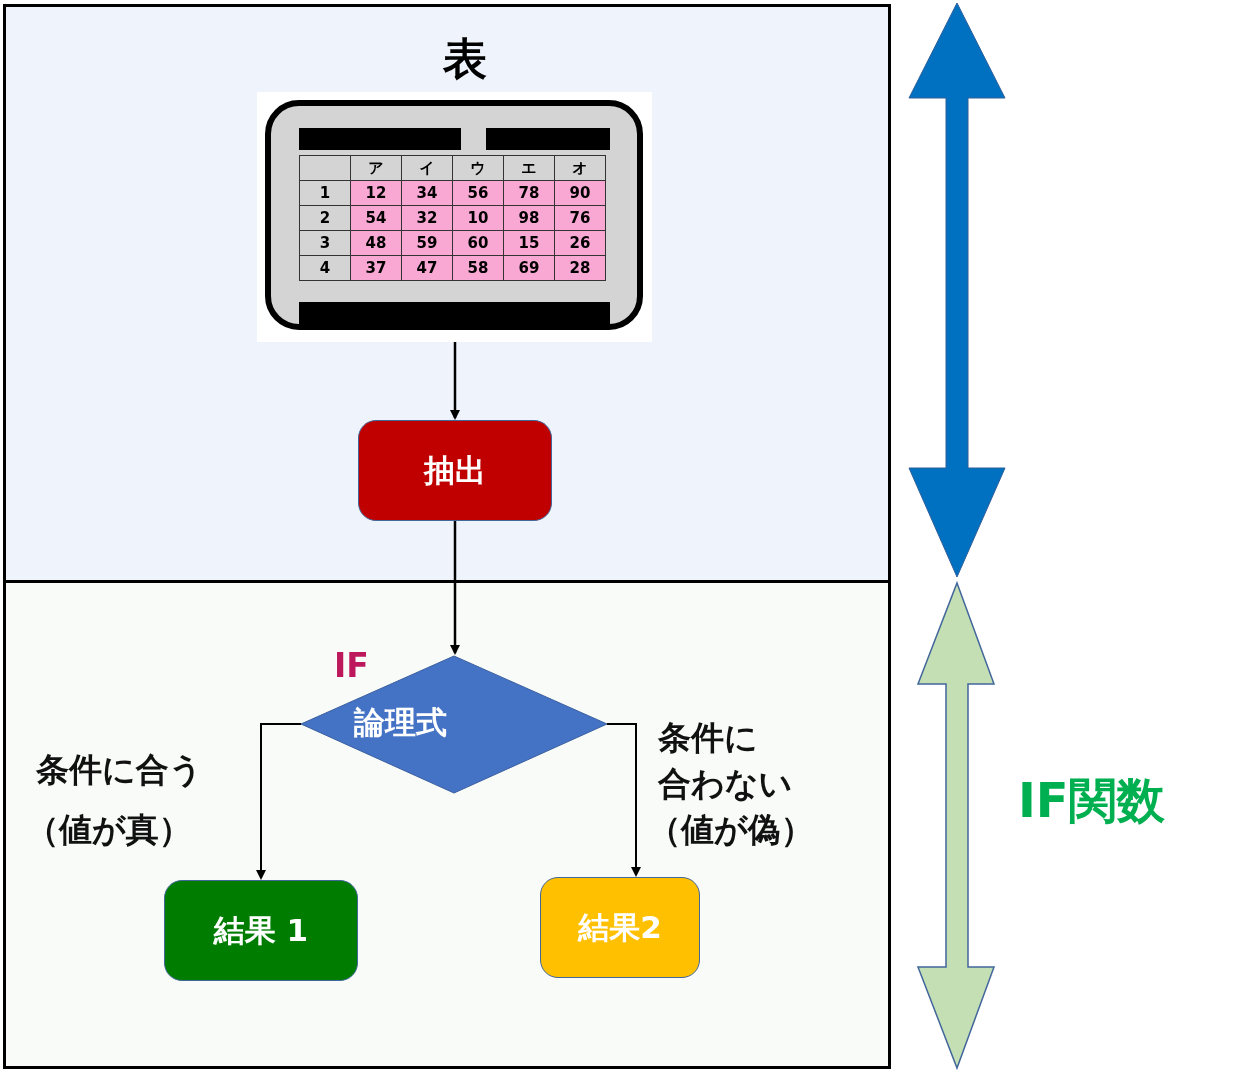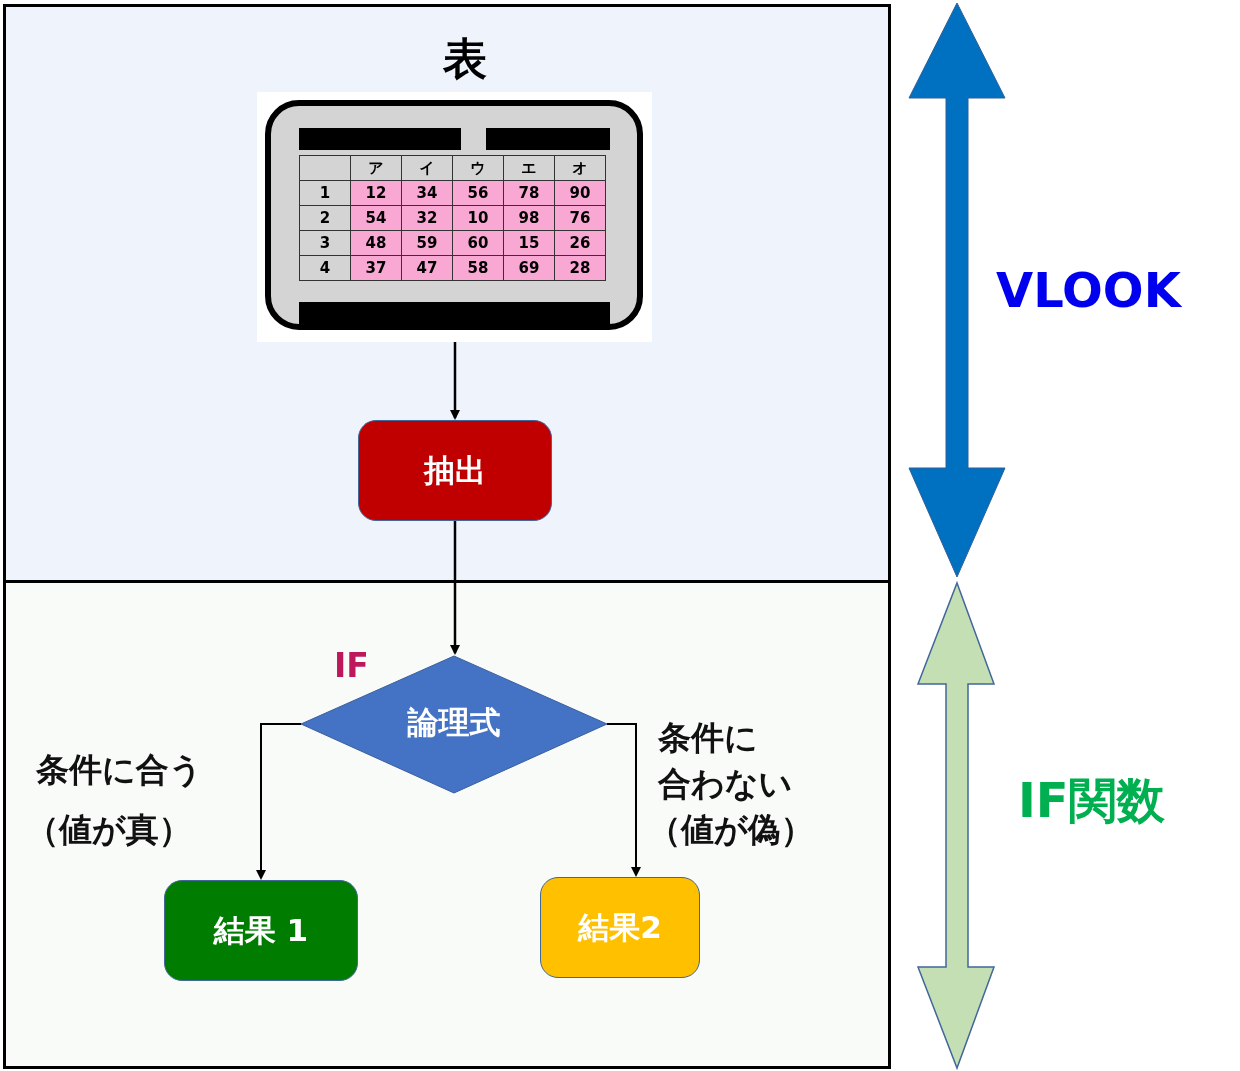--- a/index.html
+++ b/index.html
@@ -100,28 +100,27 @@
   <polygon points="454,656 607,724 454,793 301,724" fill="#4472c4" stroke="#3a5f9f" stroke-width="1"></polygon>
   <polyline points="301,724 261,724 261,878" fill="none" stroke="#000" stroke-width="2" marker-end="url(#ah)"></polyline>
   <polyline points="607,724 636,724 636,875" fill="none" stroke="#000" stroke-width="2" marker-end="url(#ah)"></polyline>
   <polygon points="957,3 1005,98 968,98 968,468 1005,468 957,577 909,468 946,468 946,98 909,98" fill="#0070c0" stroke="#2f5f9a" stroke-width="1"></polygon>
   <polygon points="957,583 994,684 968,684 968,967 994,967 957,1068 918,967 946,967 946,684 918,684" fill="#c5dfb4" stroke="#41679b" stroke-width="1.5"></polygon>
 </svg>
 
 <div class="box" id="extract-box">抽出</div>
 
 <div class="abs" style="left:334px; top:646px; font-size:33px; font-weight:bold; color:#be185d;">IF</div>
-<div class="abs" style="left:354px; top:702px; width:200px; text-align:center; font-size:31px; font-weight:bold; color:#fff;">論理式</div>
+<div class="abs" style="left:354px; top:702px; width:200px; text-align:left; font-size:31px; font-weight:bold; color:#fff;">論理式</div>
 
 <div class="label" style="left:36px; top:748px;">条件に合う</div>
 <div class="label" style="left:26px; top:808px;">（値が真）</div>
 
 <div class="label" style="left:658px; top:716px;">条件に</div>
 <div class="label" style="left:658px; top:762px;">合わない</div>
 <div class="label" style="left:648px; top:808px;">（値が偽）</div>
 
 <div class="box" id="result1-box">結果 1</div>
 <div class="box" id="result2-box">結果2</div>
 
 <div class="side-label" id="vlookup-label">
-  <div>VLOOK</div>
 </div>
 <div class="side-label" id="if-label">IF関数</div>
 
 </body></html>

